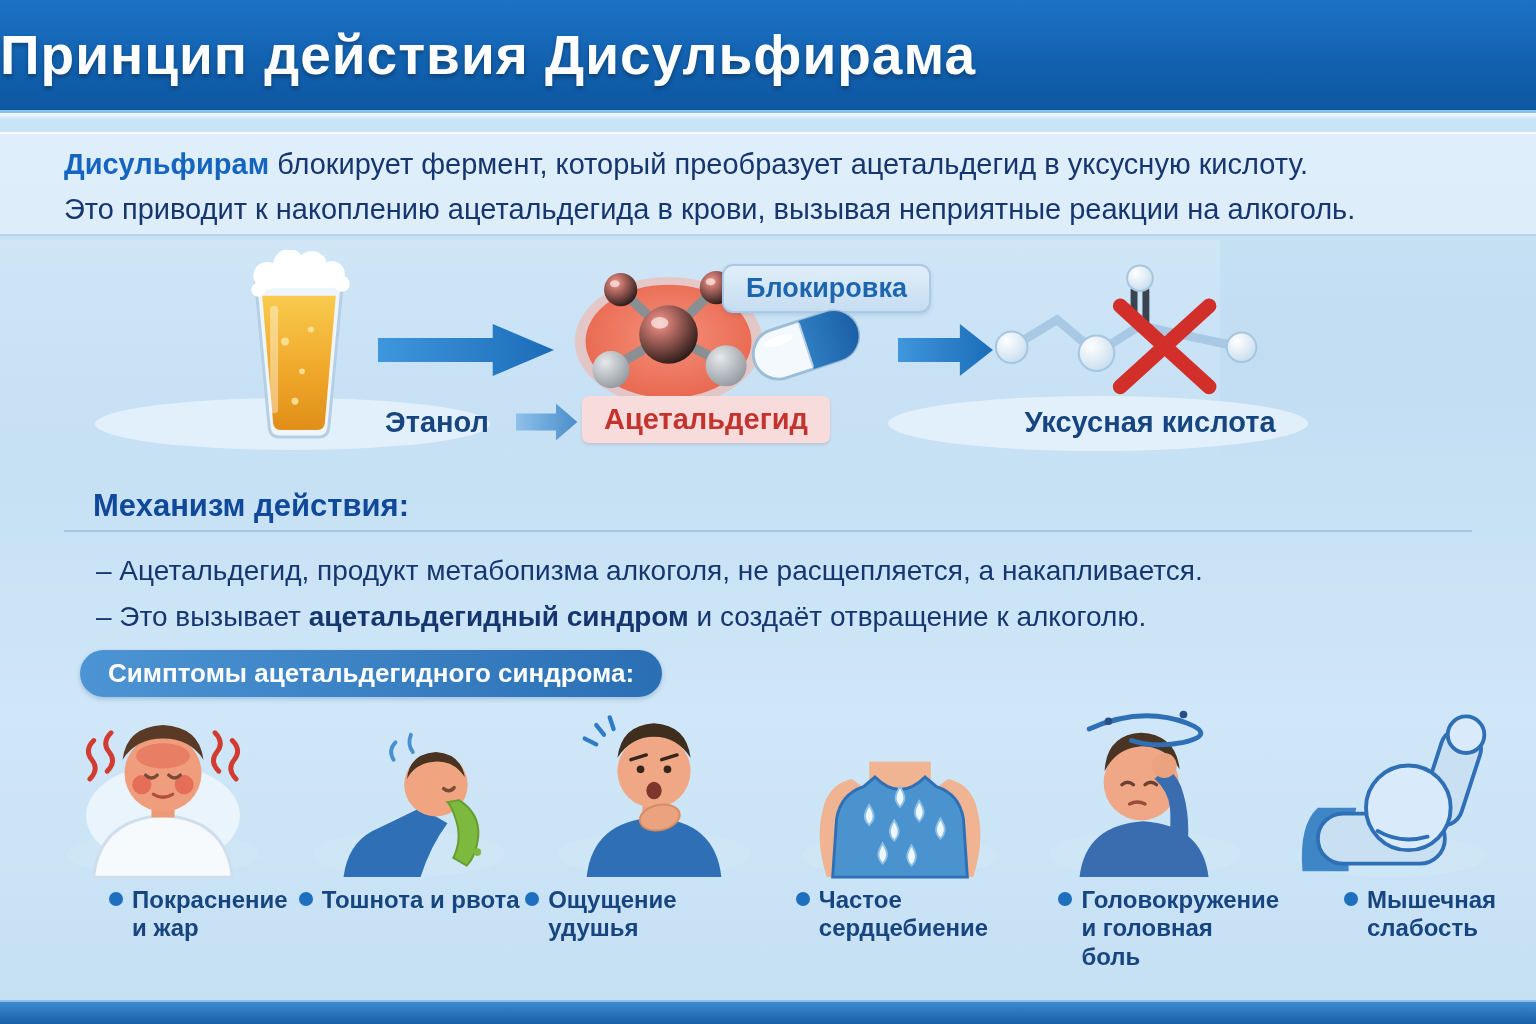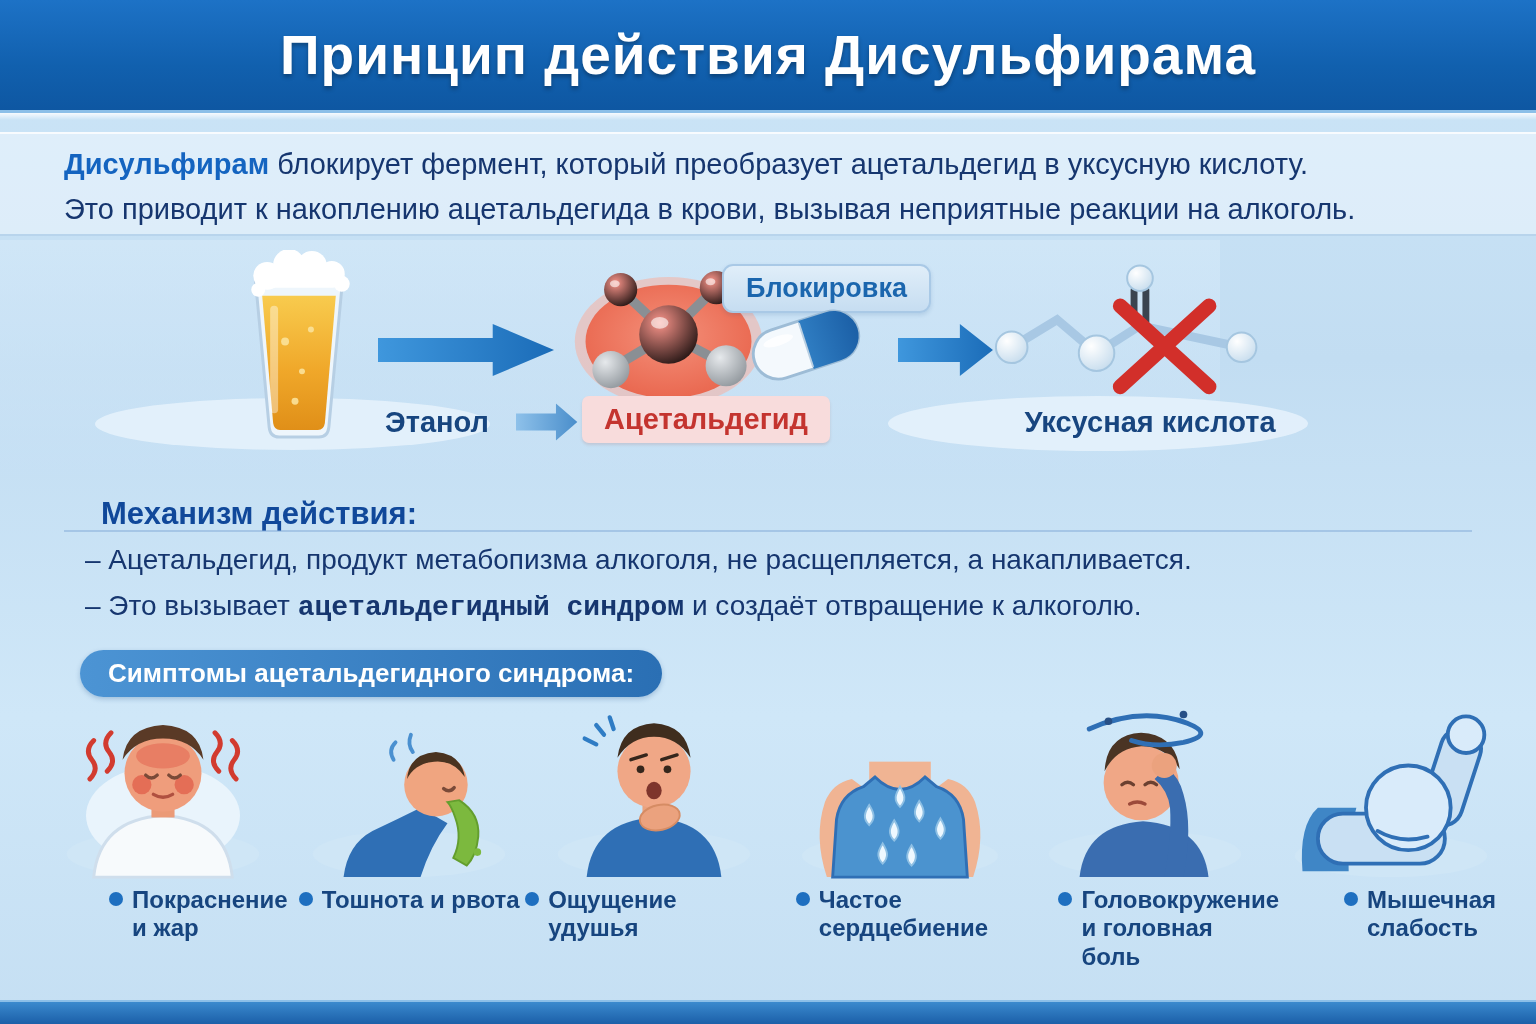--- a/index.html
+++ b/index.html
@@ -7,21 +7,21 @@
     width:1536px;height:1024px;overflow:hidden;
     font-family:"Liberation Sans","DejaVu Sans",sans-serif;
     background:#c7e0f4;
   }
   .page{position:relative;width:1536px;height:1024px;
     background:linear-gradient(180deg,#cde6f8 0%,#c2ddf2 35%,#cfe7f8 70%,#c5dff3 100%);}
 
   
   .topbar{position:absolute;left:0;top:0;width:1536px;height:110px;
     background:linear-gradient(180deg,#1d72c6 0%,#1160ae 60%,#0e57a2 100%);
-    display:flex;align-items:center;justify-content:center;
+    display:flex;align-items:center;
     border-bottom:3px solid #8cbfe8;}
   .topbar h1{margin:0;color:#ffffff;font-size:55px;font-weight:bold;letter-spacing:1px;
     text-shadow:0 3px 4px rgba(0,0,0,.3);}
   .topglow{position:absolute;left:0;top:113px;width:1536px;height:7px;
     background:linear-gradient(180deg,rgba(255,255,255,.85),rgba(255,255,255,0));}
 
   
   .intro{position:absolute;left:0;top:132px;width:1536px;height:104px;
     background:rgba(240,248,254,.55);
     border-top:2px solid rgba(255,255,255,.8);
@@ -49,28 +49,28 @@
   .lbl{position:absolute;font-size:29px;font-weight:bold;color:#17457f;text-align:center;}
   .lbl-ethanol{left:362px;top:166px;width:150px;}
   .small-arrow{left:516px;top:162px;width:62px;height:40px;}
   .lbl-acet{left:582px;top:156px;padding:7px 22px;background:#f8dcdc;
     border-radius:7px;color:#c4342f;font-size:29px;font-weight:bold;
     box-shadow:0 2px 3px rgba(150,60,50,.15);}
   .lbl-acid{left:1000px;top:166px;width:300px;}
 
   
   .mechanism{position:absolute;left:0;top:478px;width:1536px;height:162px;}
-  .mechanism h2{position:absolute;left:85px;top:2px;margin:16px;
+  .mechanism h2{position:absolute;left:85px;top:2px;margin:8px;
     font-size:31px;font-weight:bold;color:#10489a;}
   .mechanism .rule{position:absolute;left:64px;right:64px;top:52px;height:2px;
     background:rgba(130,170,215,.5);}
-  .mechanism p{position:absolute;left:85px;margin:0;font-size:28px;color:#16366f;}
+  .mechanism p{position:absolute;left:85px;margin:11px;font-size:28px;color:#16366f;}
   .mechanism .b1{top:66px;}
   .mechanism .b2{top:112px;}
-  .mechanism .bold{font-weight:bold;font-family:Liberation Mono, monospace;}
+  .mechanism .bold{font-weight:bold;}
 
   
   .symptoms{position:absolute;left:0;top:644px;width:1362px;height:310px;}
   .banner{position:absolute;left:80px;top:6px;padding:8px 28px;
     background:linear-gradient(90deg,#4c94d4,#2a6fb4);
     border-radius:24px;color:#ffffff;font-size:26px;font-weight:bold;
     box-shadow:0 2px 5px rgba(20,70,130,.25);}
   .sym-row{position:absolute;left:34px;top:58px;width:1468px;
     display:flex;justify-content:space-between;}
   .symptom{width:240px;display:flex;flex-direction:column;align-items:flex-end;}

